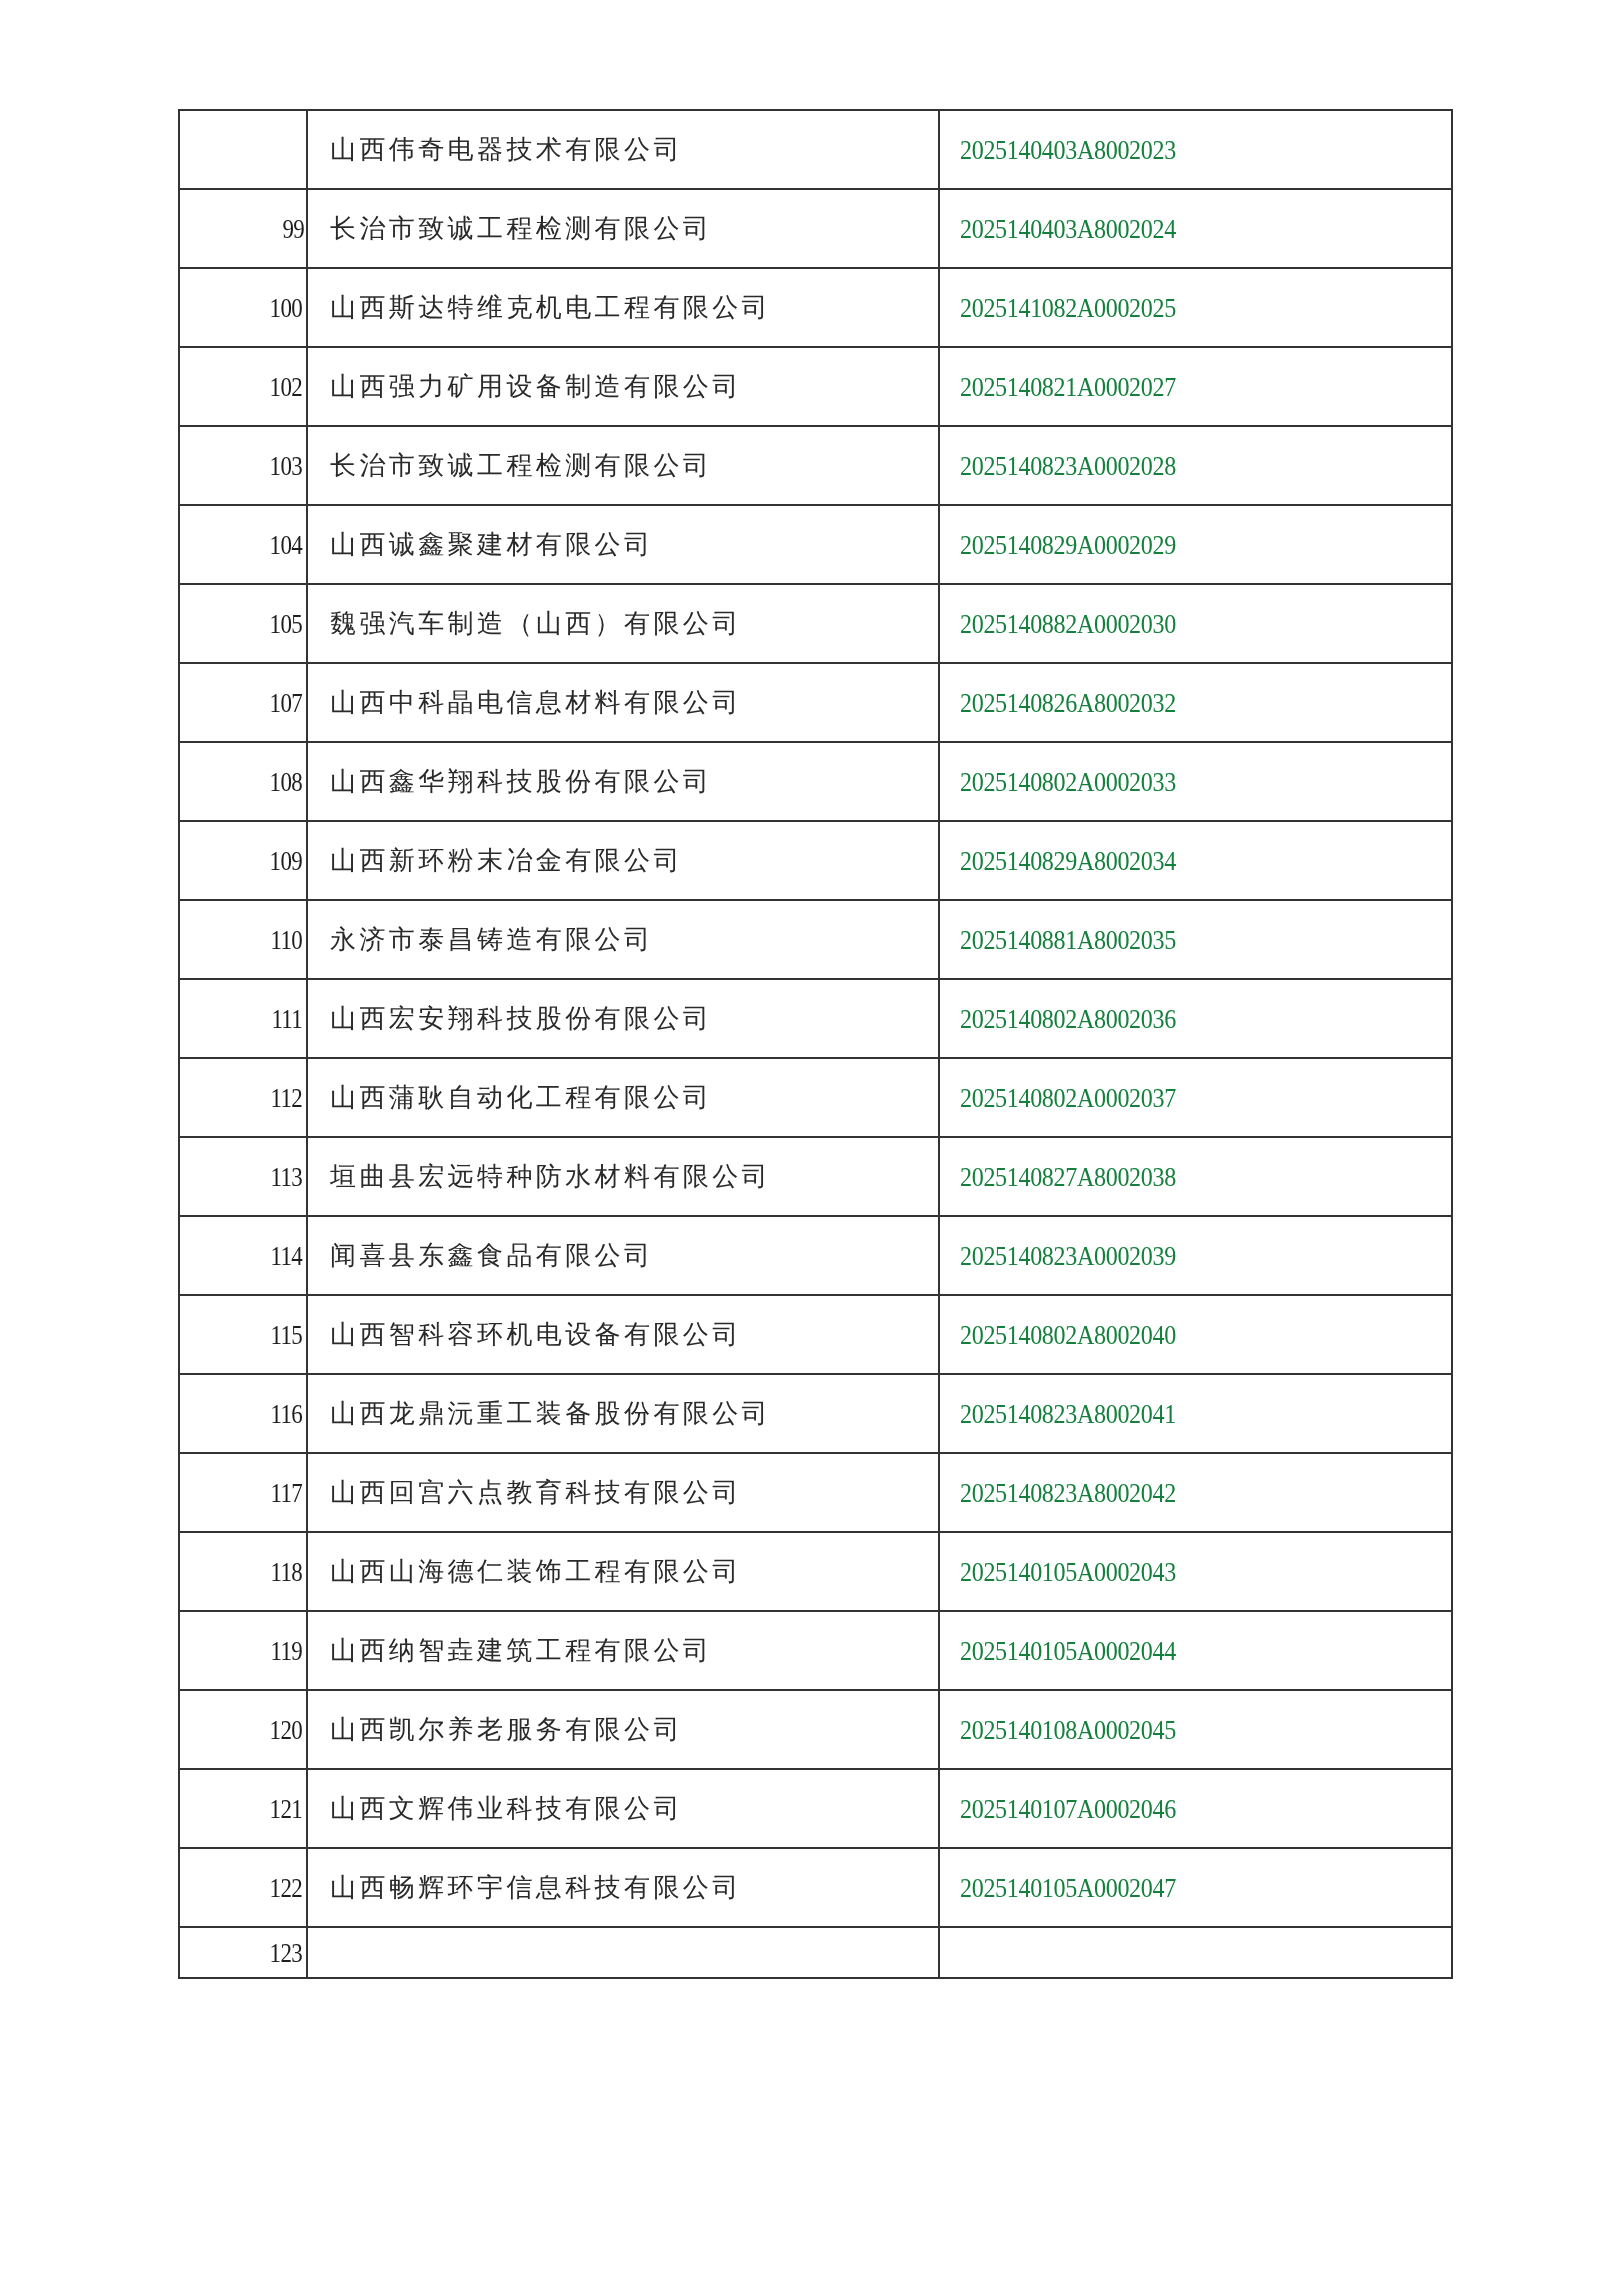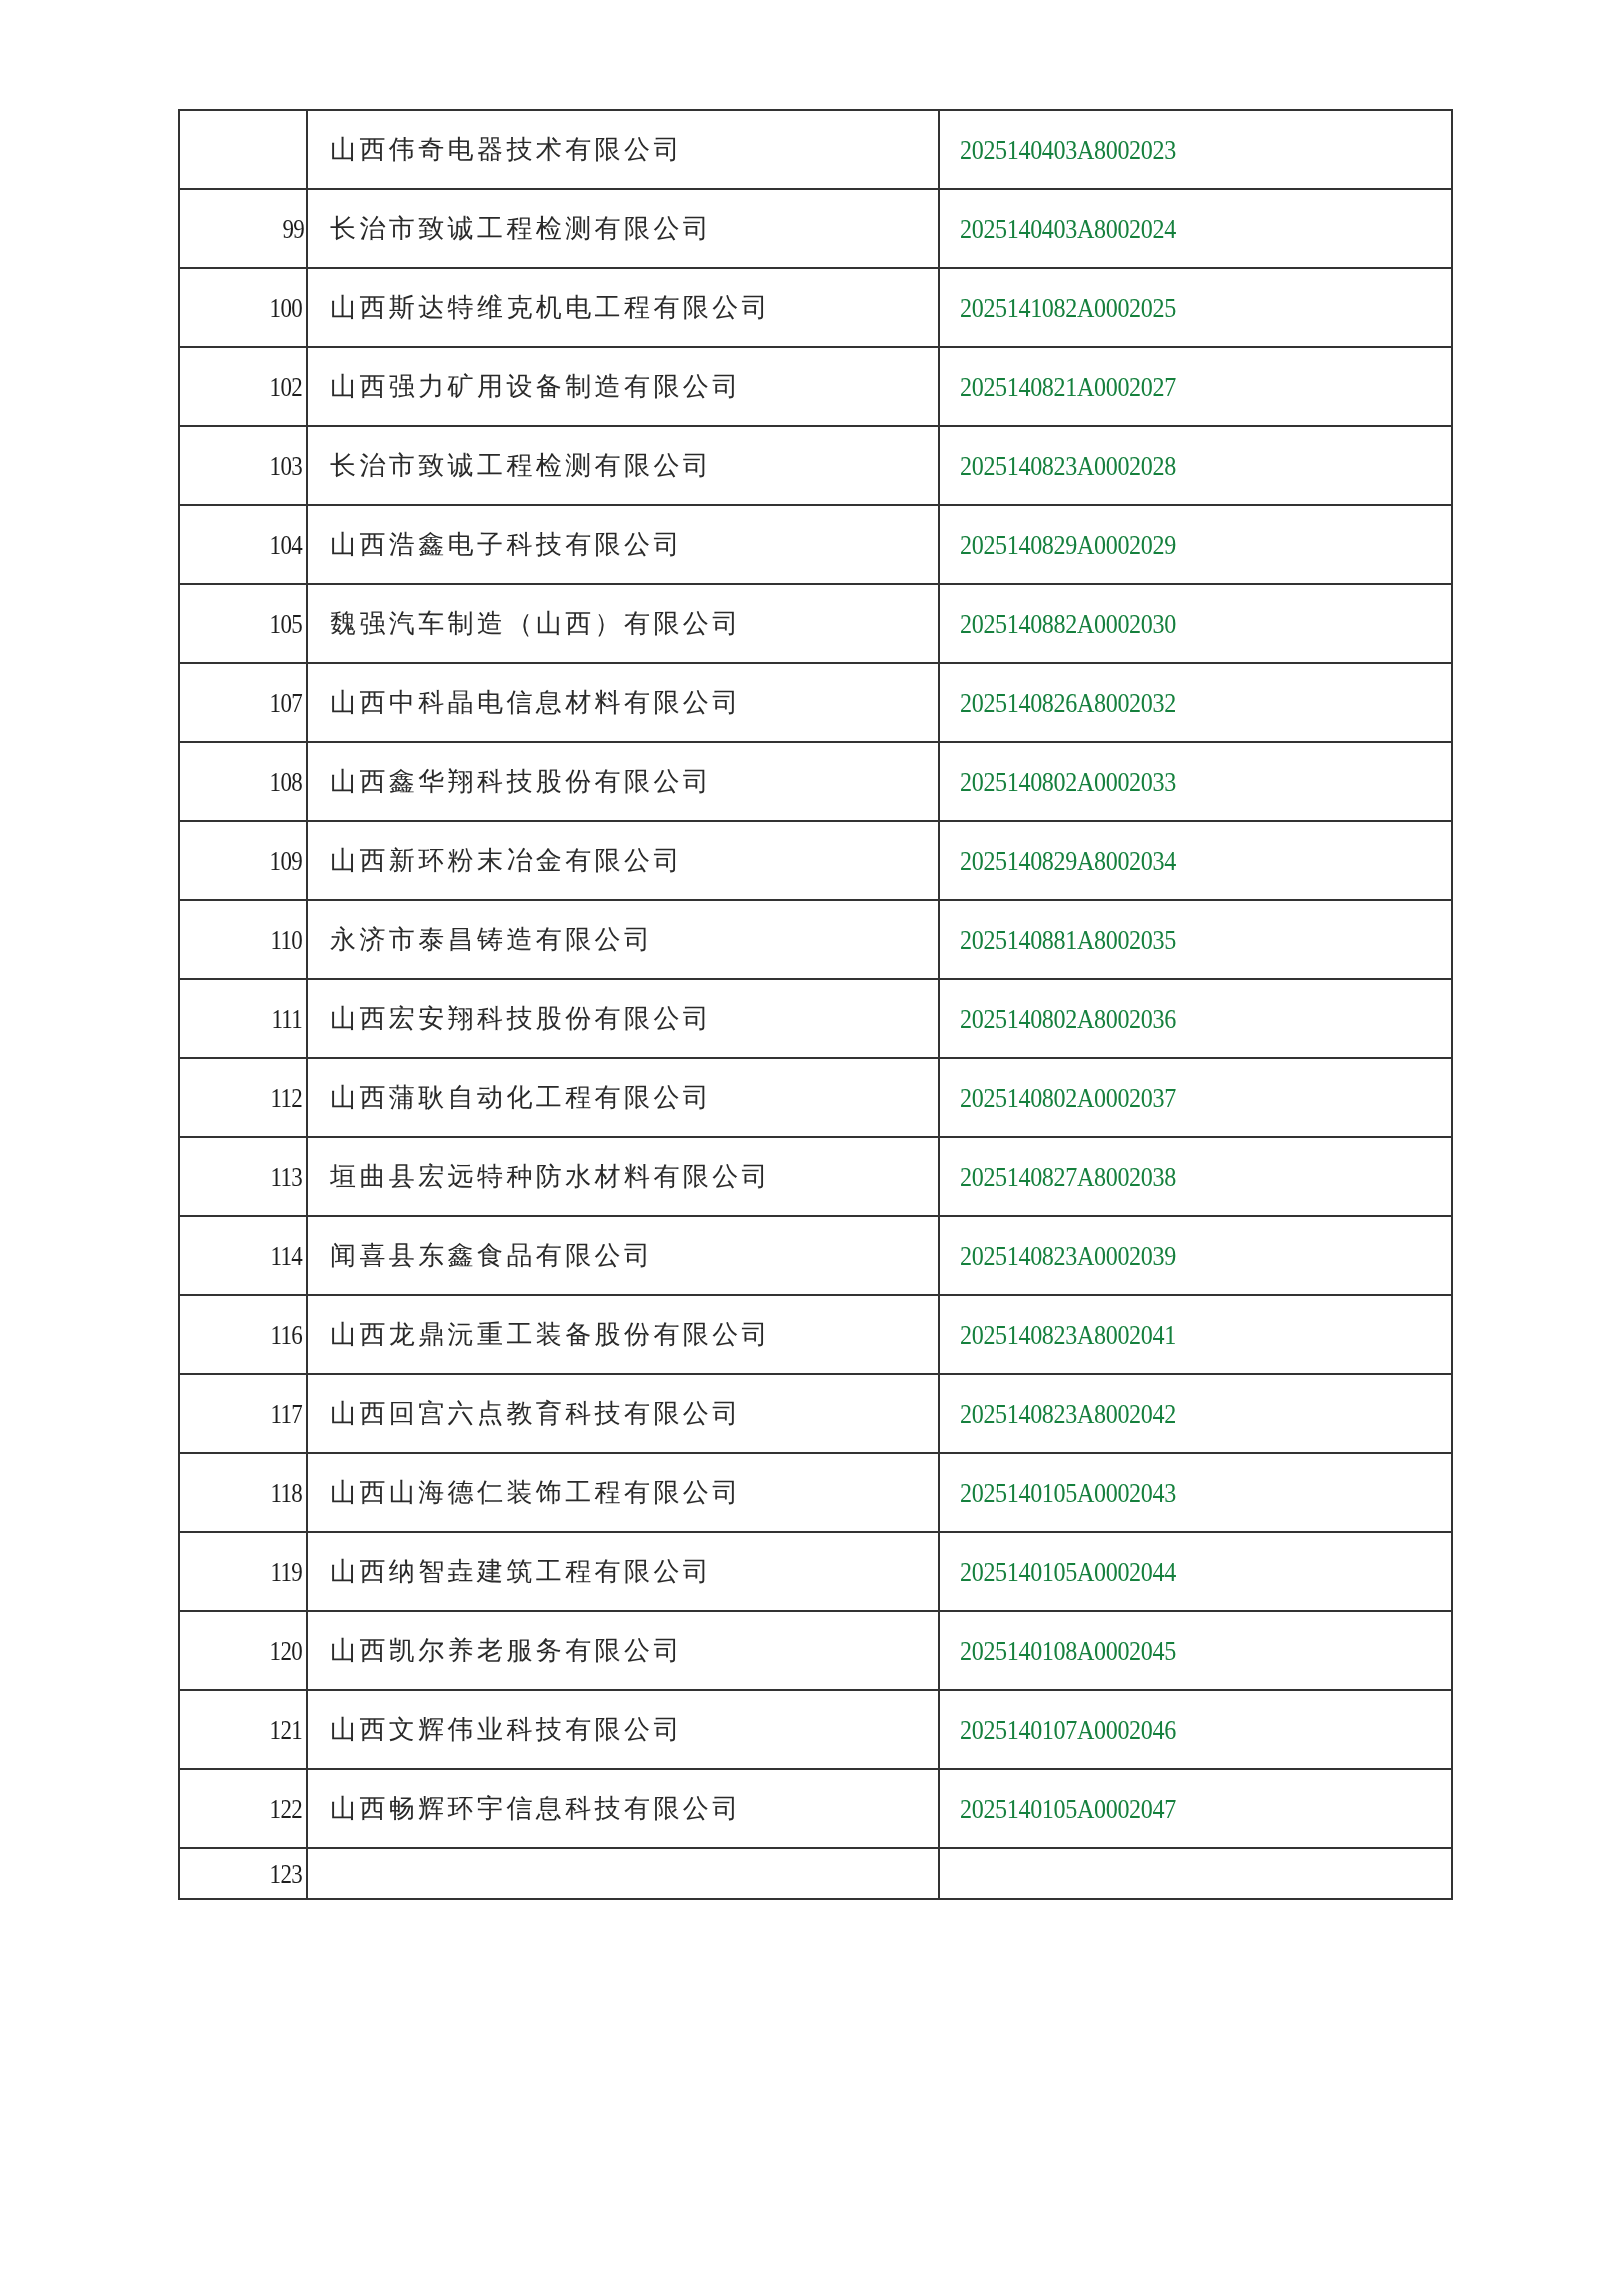--- a/index.html
+++ b/index.html
@@ -108,21 +108,21 @@
           <td class="name">山西强力矿用设备制造有限公司</td>
           <td class="code"><span>2025140821A0002027</span></td>
         </tr>
         <tr>
           <td class="no"><span>103</span></td>
           <td class="name">长治市致诚工程检测有限公司</td>
           <td class="code"><span>2025140823A0002028</span></td>
         </tr>
         <tr>
           <td class="no"><span>104</span></td>
-          <td class="name">山西浩鑫电子科技有限公司</td>
+          <td class="name">山西诚鑫聚建材有限公司</td>
           <td class="code"><span>2025140829A0002029</span></td>
         </tr>
         <tr>
           <td class="no"><span>105</span></td>
           <td class="name">魏强汽车制造（山西）有限公司</td>
           <td class="code"><span>2025140882A0002030</span></td>
         </tr>
         <tr>
           <td class="no"><span>107</span></td>
           <td class="name">山西中科晶电信息材料有限公司</td>
@@ -155,20 +155,25 @@
         </tr>
         <tr>
           <td class="no"><span>113</span></td>
           <td class="name">垣曲县宏远特种防水材料有限公司</td>
           <td class="code"><span>2025140827A8002038</span></td>
         </tr>
         <tr>
           <td class="no"><span>114</span></td>
           <td class="name">闻喜县东鑫食品有限公司</td>
           <td class="code"><span>2025140823A0002039</span></td>
+        </tr>
+        <tr>
+          <td class="no"><span>115</span></td>
+          <td class="name">山西智科容环机电设备有限公司</td>
+          <td class="code"><span>2025140802A8002040</span></td>
         </tr>
         <tr>
           <td class="no"><span>116</span></td>
           <td class="name">山西龙鼎沅重工装备股份有限公司</td>
           <td class="code"><span>2025140823A8002041</span></td>
         </tr>
         <tr>
           <td class="no"><span>117</span></td>
           <td class="name">山西回宫六点教育科技有限公司</td>
           <td class="code"><span>2025140823A8002042</span></td>

